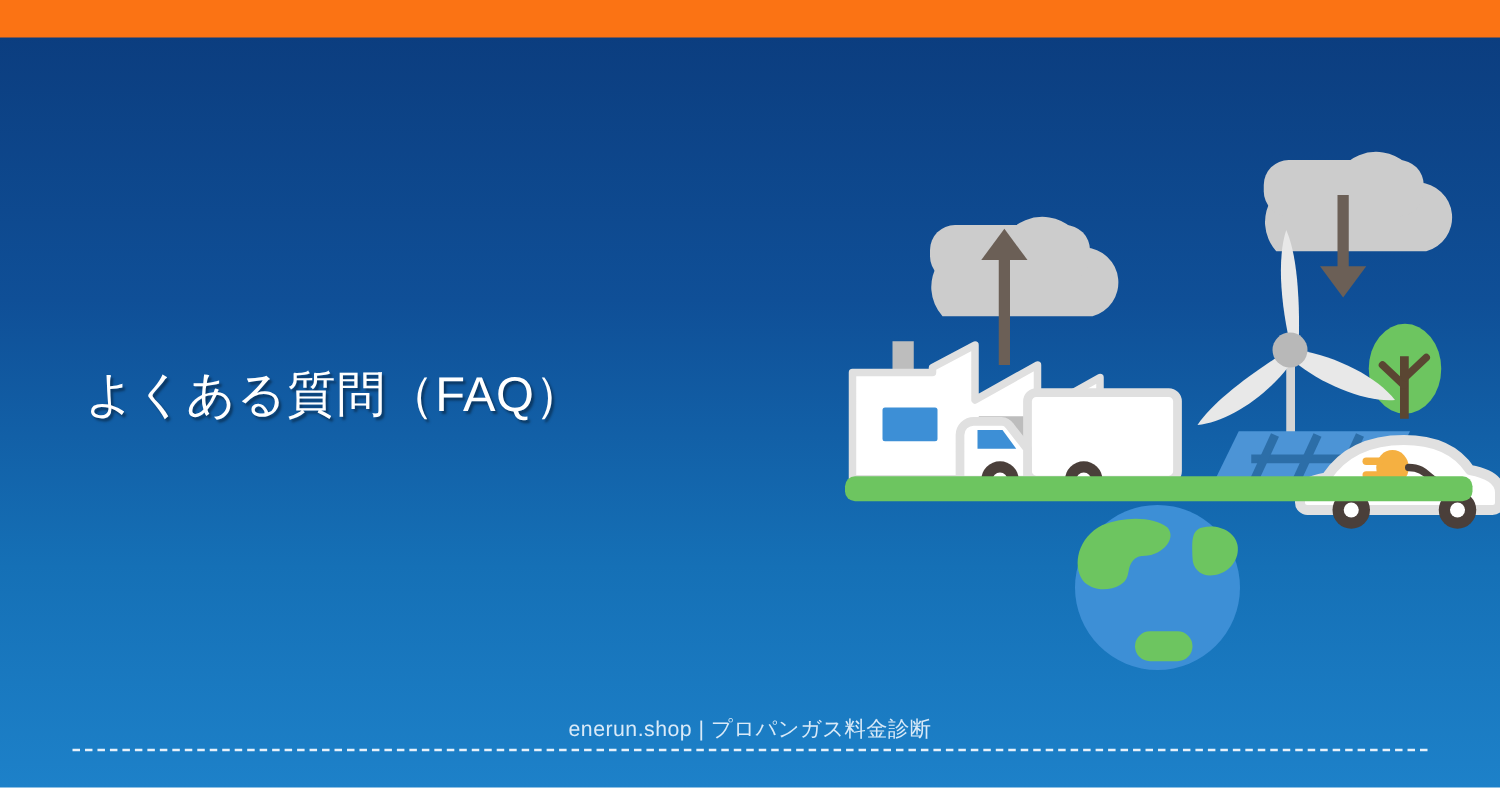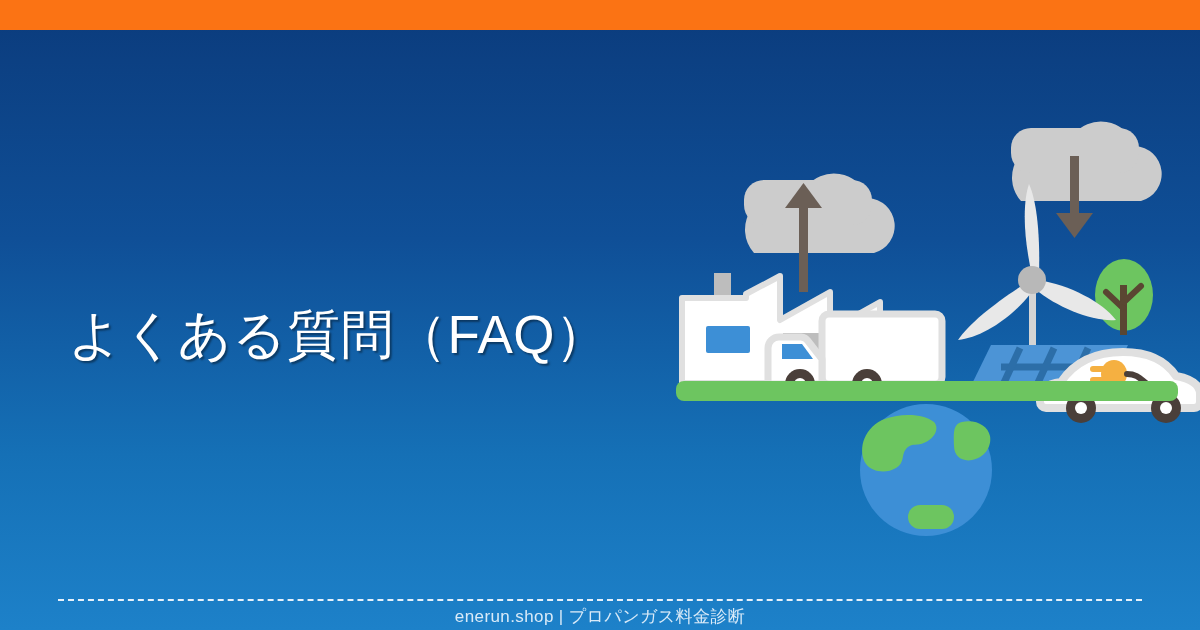--- a/index.html
+++ b/index.html
@@ -30,42 +30,42 @@
     width: 1200px;
     height: 30px;
     background: #fb7314;
   }
 
   
   #title {
     position: absolute;
     left: 68px;
     top: 268px;
-    font-size: 53px;
+    font-size: 39px;
     line-height: 1.18;
     font-weight: 400;
     color: #ffffff;
     letter-spacing: 0.5px;
     white-space: nowrap;
     text-shadow: 2px 2px 2px rgba(0,0,0,0.40);
   }
 
   
   #footer-rule {
     position: absolute;
     left: 58px;
     top: 599px;
     width: 1084px;
     height: 0;
     border-top: 2px dashed #e6f1fb;
   }
   #footer-text {
     position: absolute;
     left: 0;
-    top: 605px;
+    top: 572px;
     width: 1200px;
     text-align: center;
     font-size: 17px;
     color: #d9eaf8;
     letter-spacing: 0.4px;
     white-space: nowrap;
   }
 
   
   #illustration {

